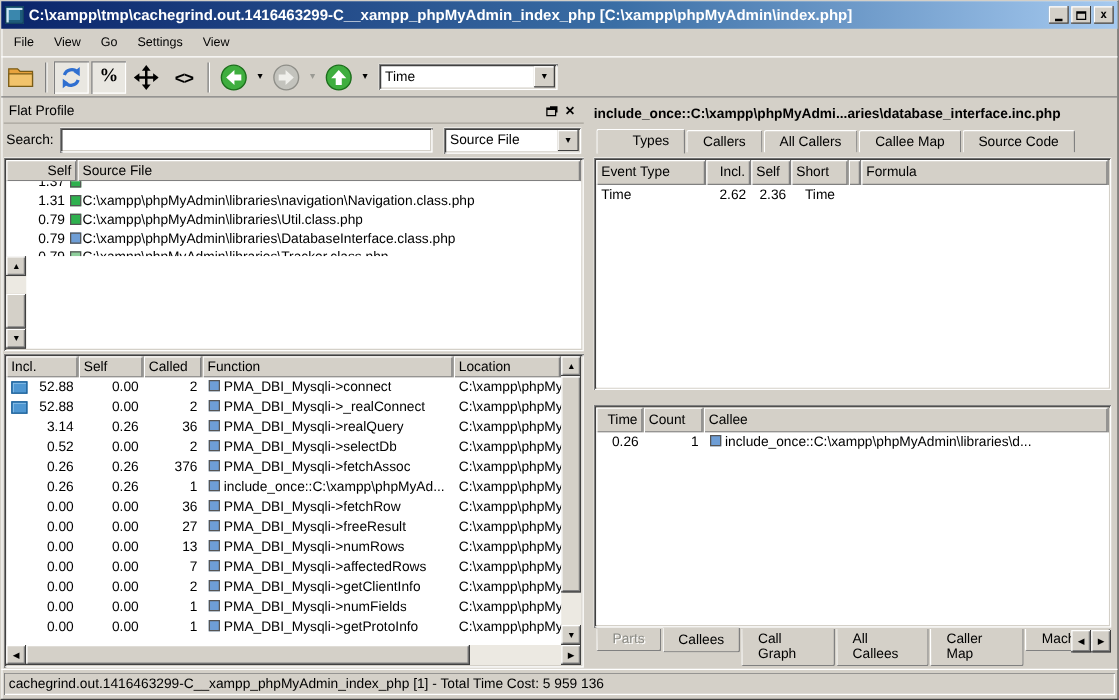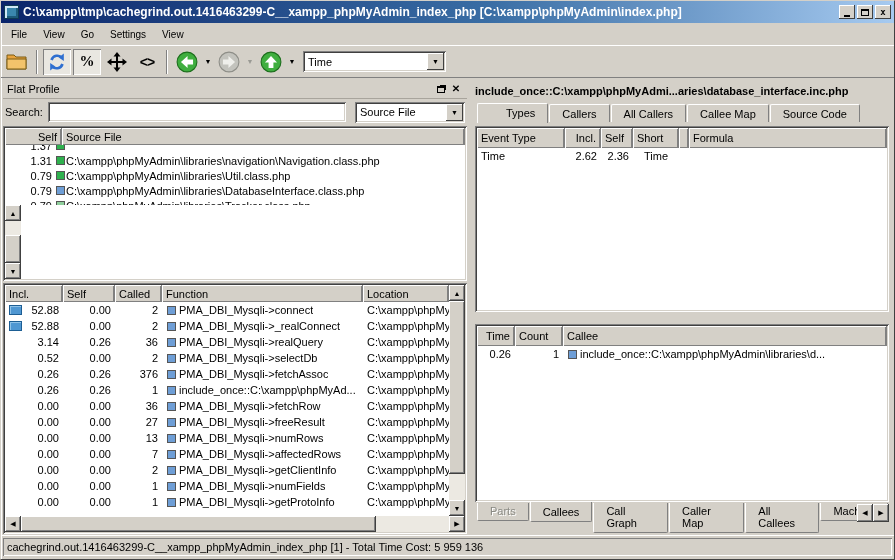--- a/index.html
+++ b/index.html
@@ -96,21 +96,21 @@
   .c-incl { width:58px; flex:0 0 58px; }
   .c-self { width:52px; flex:0 0 52px; }
   .c-called { width:47px; flex:0 0 47px; }
   .c-func { width:201px; flex:0 0 201px; }
   .c-loc { flex:1; }
   .cell { padding:0 4px; overflow:hidden; white-space:nowrap; }
   .cell.num { text-align:right; }
   .incl-cell { display:flex; align-items:center; justify-content:flex-end; gap:2px; }
   .incl-bar { width:13px; height:10px; background:#4f97d2; border:1px solid #1d5e94;
     box-shadow: inset 1px 1px 0 #8ec2e8; margin-right:auto; }
-  .func-cell { display:flex; align-items:center; gap:2px; }
+  .func-cell { display:flex; gap:2px; }
 
   
   .fn-header { flex:0 0 20px; display:flex; align-items:center; font-weight:bold; padding:2px 2px 0 2px;
     white-space:nowrap; overflow:hidden; }
   .tabrow-top { flex:0 0 22px; display:flex; align-items:flex-end; padding:2px 2px 0 4px; }
   .tab { padding:3px 12px 2px 12px; background:#d4d0c8; margin-right:1px; position:relative;
     border:1px solid #808080; border-bottom:none; border-top-color:#fff; border-left-color:#fff;
     border-radius:2px 2px 0 0; }
   .tab.active { padding-bottom:4px; margin-bottom:-1px; z-index:2; background:#d4d0c8;padding-left:28px; }
   .types-area { flex:0 0 186px; margin:4px 2px; }
@@ -536,22 +536,22 @@
                 <span class="clip">include_once::C:\xampp\phpMyAdmin\libraries\d...</span>
               </span>
             </div>
           </div>
       </div>
 
       <div class="tabrow-bottom" id="tabs-bottom">
         <div class="btab disabled">Parts</div>
           <div class="btab active">Callees</div>
           <div class="btab">Call Graph</div>
+          <div class="btab">All Callees</div>
           <div class="btab">Caller Map</div>
-          <div class="btab">All Callees</div>
           <div class="btab">Machine</div>
           <div class="tab-scrollers">
           <div class="sbtn">◀</div>
           <div class="sbtn">▶</div>
         </div>
       </div>
     </div>
   </div>
 
   <div class="statusbar">

